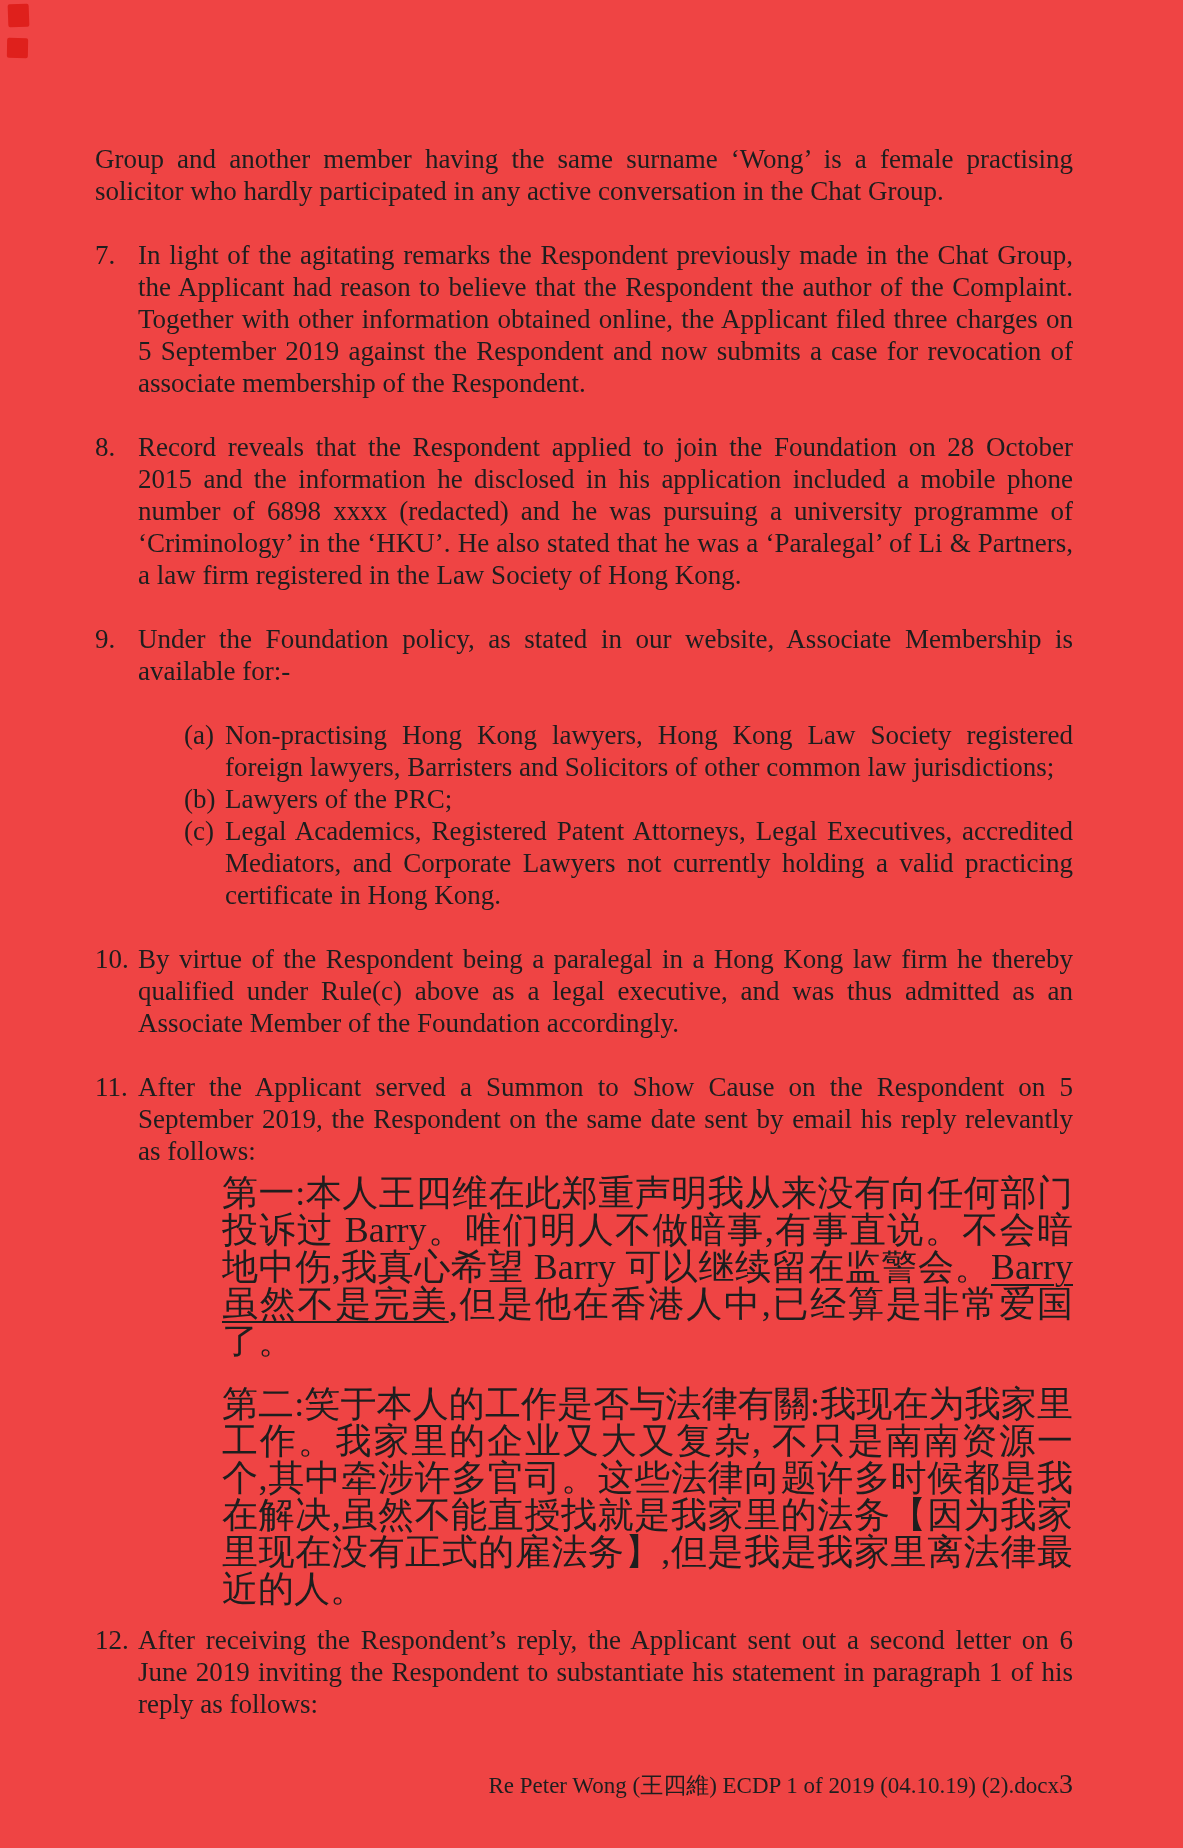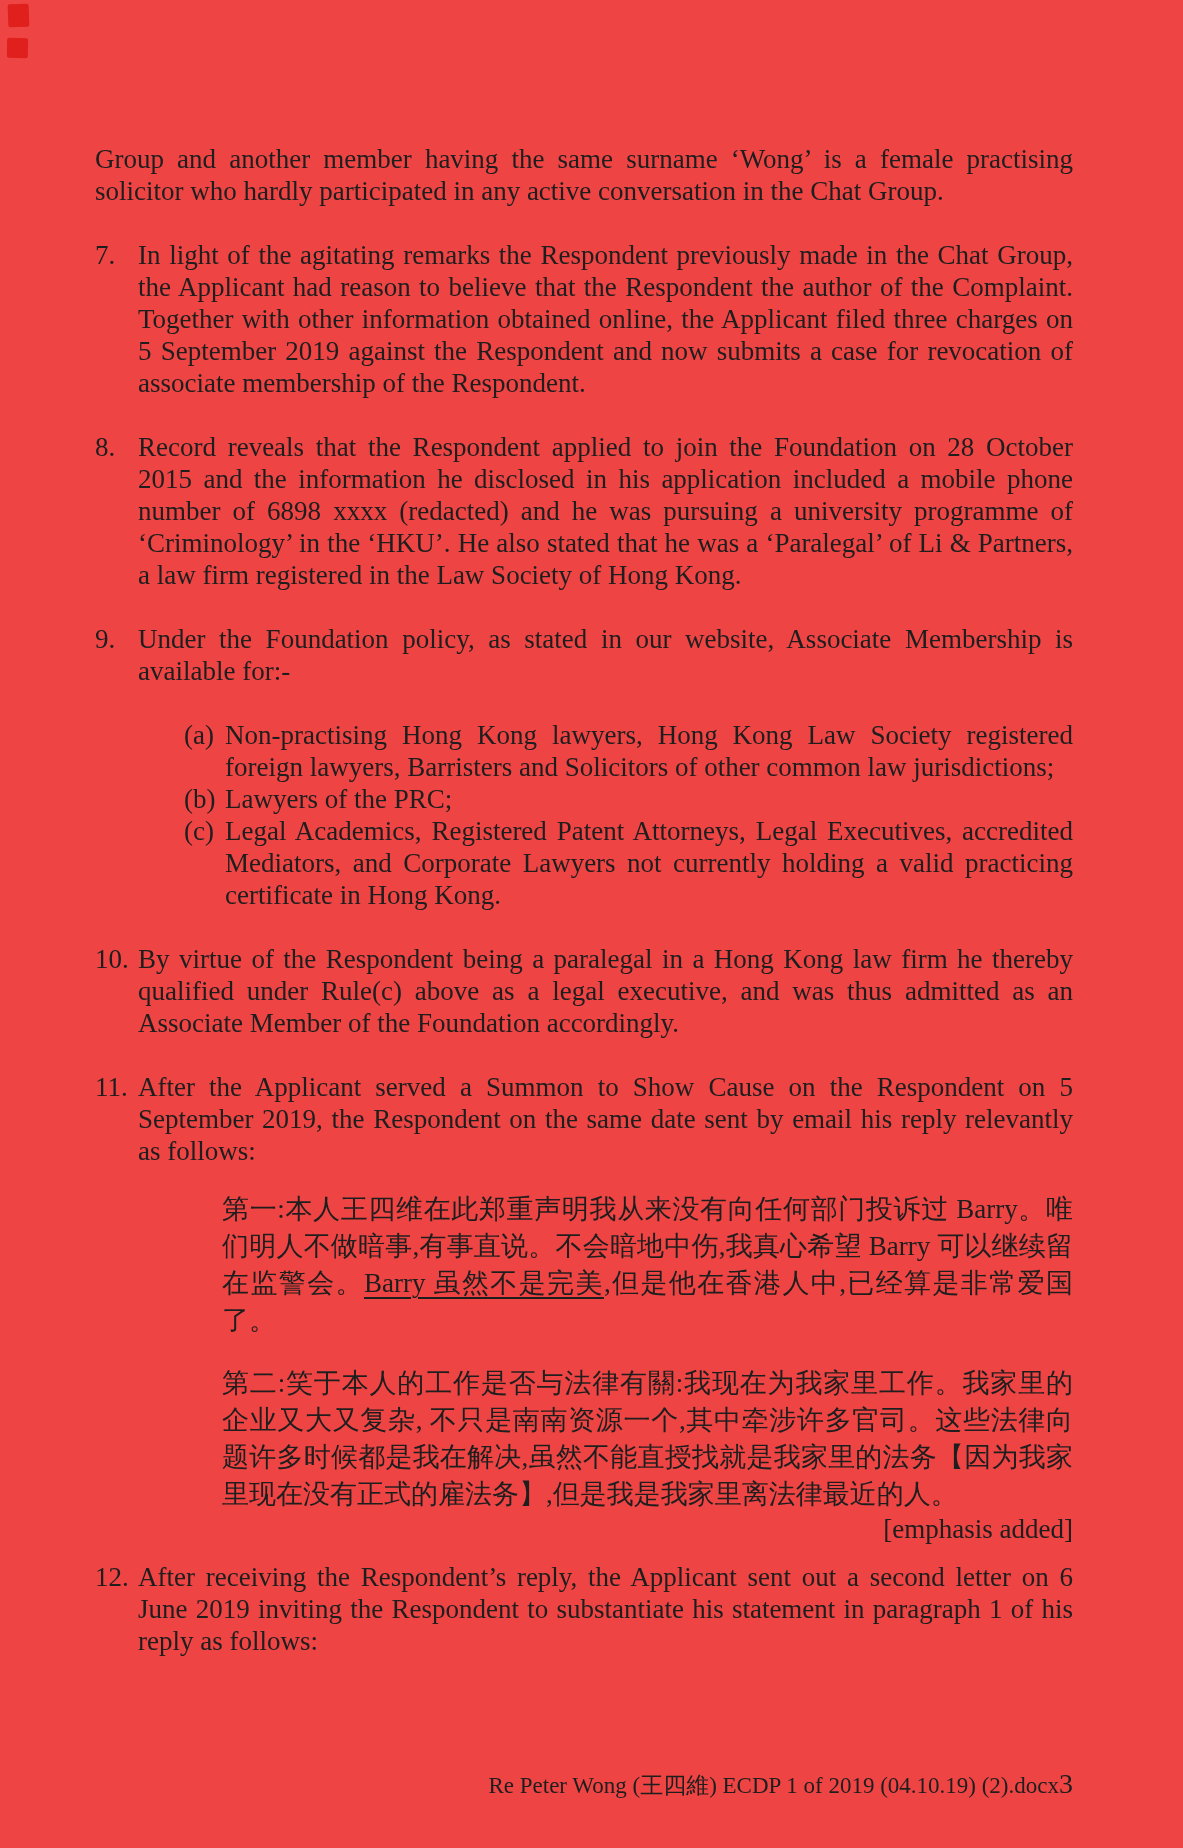--- a/index.html
+++ b/index.html
@@ -56,22 +56,22 @@
   .sub-item { display: flex; }
   .sub-item .sub-marker {
     flex: none;
     width: 41px;
   }
   .sub-item .sub-text {
     flex: 1;
     text-align: justify;
   }
   .quote {
-    margin: 24px 0 0 127px;
-    font-size: 27px;
+    margin: 8px 0 0 127px;
+    font-size: 36px;
     line-height: 37px;
     text-align: justify;
   }
   .quote .q2 { margin-top: 26px; }
   .underlined {
     text-decoration: underline;
     text-decoration-thickness: 2px;
     text-underline-offset: 5px;
   }
   .emphasis {
@@ -142,21 +142,20 @@
     <div class="num-para">
       <span class="pnum">11.</span>
       <span class="ptext">After the Applicant served a Summon to Show Cause on the Respondent on 5 September 2019, the Respondent on the same date sent by email his reply relevantly as follows:</span>
     </div>
 
     <div class="quote">
       <p class="q1"><span>第一:本人王四维在此郑重声明我从来没有向任何部门投诉过 Barry。唯们明人不做暗事,有事直说。不会暗地中伤,我真心希望 Barry 可以继续留在监警会。</span><span class="underlined">Barry 虽然不是完美</span><span>,但是他在香港人中,已经算是非常爱国了。</span></p>
       <p class="q2">第二:笑于本人的工作是否与法律有關:我现在为我家里工作。我家里的企业又大又复杂, 不只是南南资源一个,其中牵涉许多官司。这些法律向题许多时候都是我在解决,虽然不能直授找就是我家里的法务【因为我家里现在没有正式的雇法务】,但是我是我家里离法律最近的人。</p>
     </div>
 
-    <p class="emphasis">[emphasis added]</p>
 
     <div class="num-para mt0">
       <span class="pnum">12.</span>
       <span class="ptext">After receiving the Respondent’s reply, the Applicant sent out a second letter on 6 June 2019 inviting the Respondent to substantiate his statement in paragraph 1 of his reply as follows:</span>
     </div>
 
   </div>
 
   <div class="footer">
     <span class="fname">Re Peter Wong (王四維) ECDP 1 of 2019 (04.10.19) (2).docx</span>

